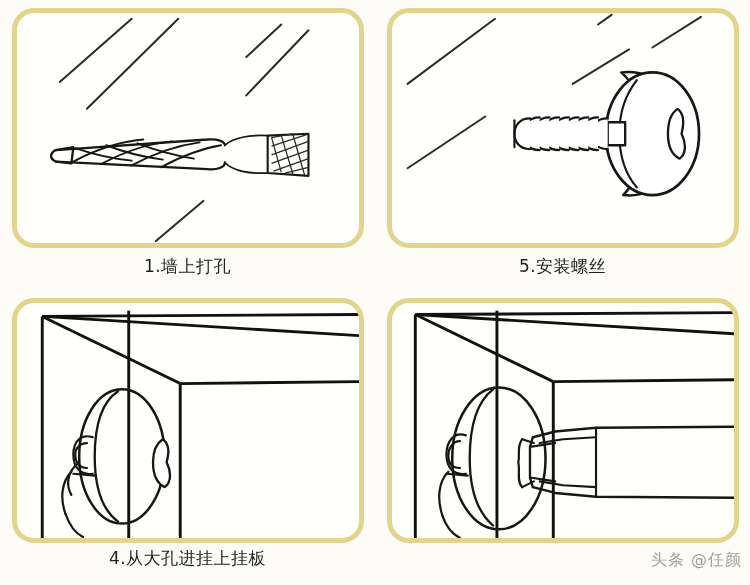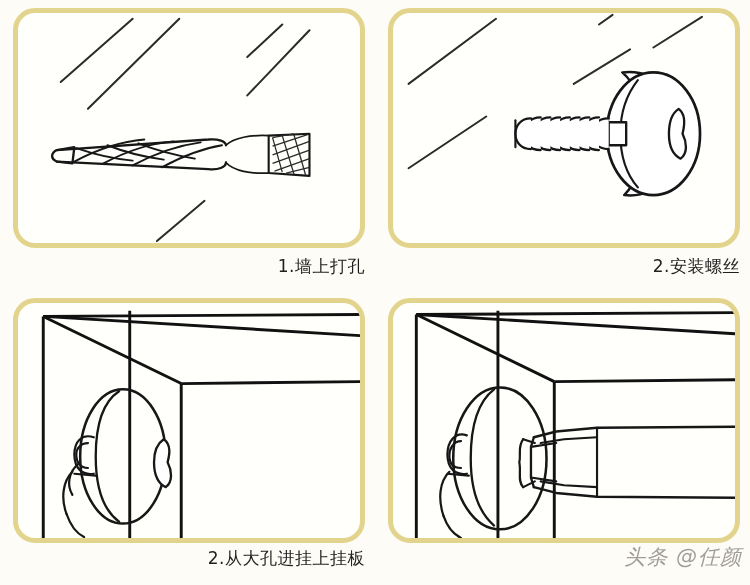--- a/index.html
+++ b/index.html
@@ -21,21 +21,21 @@
     display: grid;
     grid-template-columns: 375px 375px;
     grid-template-rows: 290px 295px;
   }
   .panel {
     position: relative;
     box-sizing: border-box;
     padding: 8px 10px 0 10px;
     display: flex;
     flex-direction: column;
-    align-items: flex-end;
+    align-items: center;
   }
   .frame {
     position: relative;
     width: 352px;
     height: 240px;
     box-sizing: border-box;
     border: 5px solid #e3d48d;
     border-radius: 22px;
     background: #fffffb;
     overflow: hidden;
@@ -57,28 +57,27 @@
     white-space: nowrap;
     font-family: "DejaVu Sans", "Liberation Sans", sans-serif;
   }
   .panel.row2 .caption {
     margin-top: 6px;
   }
   .watermark {
     position: absolute;
     right: 8px;
     bottom: 14px;
-    font-size: 21px;
+    font-size: 16px;
     color: rgba(60, 55, 40, 0.48);
     letter-spacing: 1px;
     white-space: nowrap;
     font-family: "DejaVu Sans", "Liberation Sans", sans-serif;
     pointer-events: none;
     text-shadow: 0 1px 0 rgba(255,255,255,0.55);
-    font-style: italic;
   }
   .ink { fill: none; stroke: #171717; stroke-linecap: round; stroke-linejoin: round; }
   .hatch { stroke: #2c2c2c; stroke-width: 2.1; stroke-linecap: round; }
   .struct { stroke: #111; stroke-width: 3; fill: none; stroke-linejoin: miter; }
   .fillwhite { fill: #ffffff; }
 </style>
 </head>
 <body>
 
 <div class="grid">
@@ -148,21 +147,21 @@
             <path class="ink fillwhite" stroke-width="2.3" d="M182 109 C170 109 164 118 164 126 C164 135 170 143 182 143"></path>
             <path class="ink fillwhite" stroke-width="2.3" d="M172 109 C160 109 154 118 154 126 C154 135 160 143 172 143"></path>
             <path class="ink fillwhite" stroke-width="2.3" d="M162 109 C150 109 144 118 144 126 C144 135 150 143 162 143"></path>
             <path class="ink fillwhite" stroke-width="2.3" d="M152 109 C140 109 134 118 134 126 C134 135 140 143 152 143"></path>
             <path class="ink fillwhite" stroke-width="2.3" d="M142 110 C131 110 126 118 126 126 C126 134 131 142 142 142"></path>
             <path class="ink" stroke-width="2.2" d="M126 112 L126 140"></path>
           </g>
         </g>
       </svg>
     </div>
-    <div class="caption">2.安装螺丝</div>
+    <div class="caption">5.安装螺丝</div>
   </div>
 
   <div class="panel row2">
     <div class="frame">
       <svg viewBox="0 0 352 245" preserveAspectRatio="none">
         <g>
           <line class="struct" x1="26" y1="14" x2="352" y2="12"></line>
           <line class="struct" x1="26" y1="14" x2="352" y2="34"></line>
           <line class="struct" x1="26" y1="14" x2="168" y2="84"></line>
           <line class="struct" x1="168" y1="84" x2="352" y2="82"></line>
@@ -176,21 +175,21 @@
           <path class="ink fillwhite" stroke-width="2.4" d="M150 142 C158 148 156 158 154 166 C158 174 160 186 152 192 C144 188 140 180 140 166 C140 152 144 146 150 142 Z"></path>
           <path class="ink" stroke-width="2.3" d="M78 140 C66 136 58 144 58 158 C58 172 66 180 78 178"></path>
           <path class="ink" stroke-width="2.3" d="M72 146 C64 146 60 152 60 158 C60 166 64 172 72 172"></path>
           <path class="ink" stroke-width="2.3" d="M62 168 C52 176 50 190 56 200"></path>
           <path class="ink" stroke-width="2.3" d="M56 176 C46 186 44 204 50 220"></path>
           <path class="ink" stroke-width="2.3" d="M50 220 C54 232 60 240 68 244"></path>
           <path class="ink" stroke-width="2.2" d="M58 178 L80 180"></path>
         </g>
       </svg>
     </div>
-    <div class="caption">2.从大孔进挂上挂板</div>
+    <div class="caption">4.从大孔进挂上挂板</div>
   </div>
 
   <div class="panel row2">
     <div class="frame">
       <svg viewBox="0 0 352 245" preserveAspectRatio="none">
         <g>
           <line class="struct" x1="24" y1="12" x2="352" y2="10"></line>
           <line class="struct" x1="24" y1="12" x2="352" y2="32"></line>
           <line class="struct" x1="24" y1="12" x2="166" y2="82"></line>
           <line class="struct" x1="166" y1="82" x2="352" y2="80"></line>

